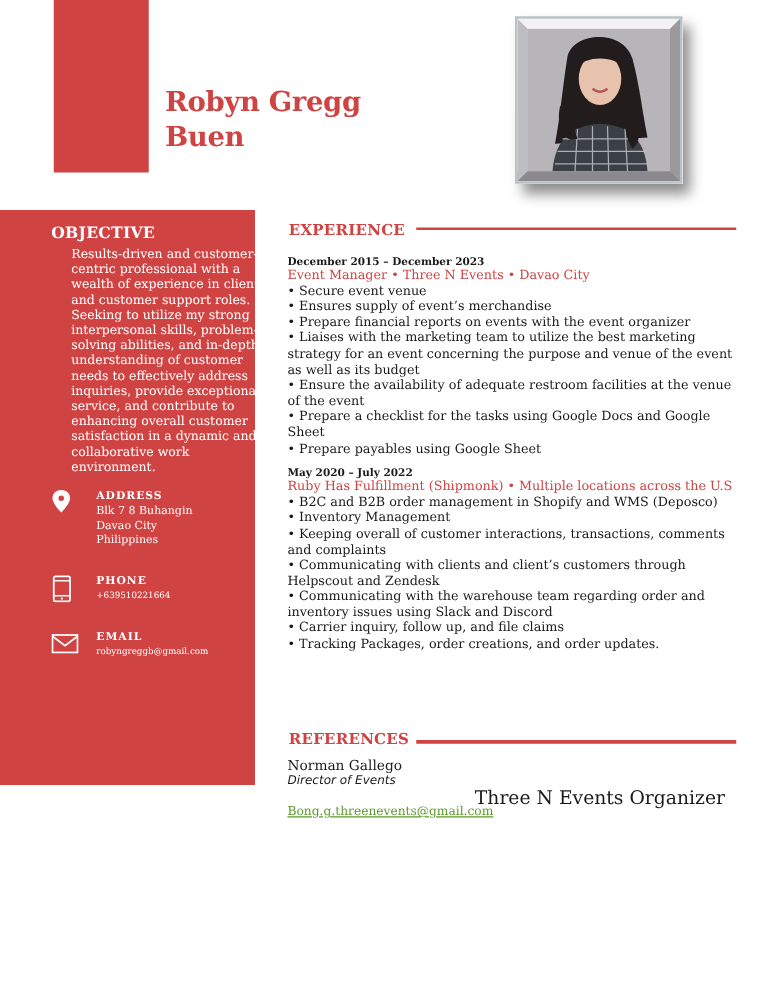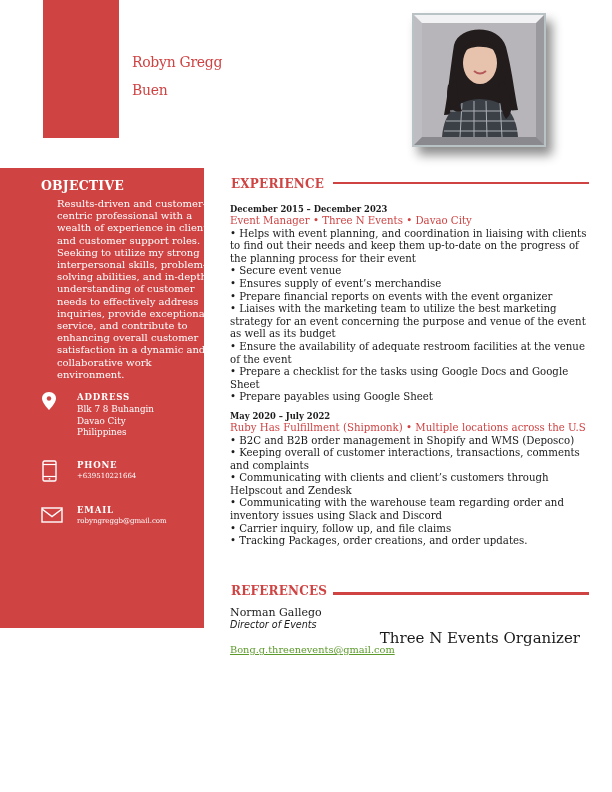--- a/index.html
+++ b/index.html
@@ -1,20 +1,20 @@
 <!DOCTYPE html>
 <html><head>
 <meta charset="utf-8">
 <style>
   html, body { margin:0; padding:0; }
   body { width:612px; height:792px; background:#ffffff; position:relative; overflow:hidden;
          font-family:"DejaVu Serif", "Liberation Serif", serif; color:#1a1a1a; }
   .accent-block { position:absolute; left:43px; top:0; width:76px; height:138px; background:#d04343; }
-  .name { position:absolute; left:132px; top:48px; color:#d04343; font-family:"DejaVu Serif", serif;
-          font-weight:normal; font-size:14px; line-height:28px; letter-spacing:-0.3px; }
+  .name { position:absolute; left:132px; top:68px; color:#d04343; font-family:"DejaVu Serif", serif;
+          font-weight:bold; font-size:22px; line-height:28px; letter-spacing:-0.3px; }
   .name div { white-space:nowrap; }
   .photo { position:absolute; left:412px; top:13px; width:134px; height:134px; box-sizing:border-box;
            border:2px solid #b9c2c4; box-shadow: 6px 8px 10px rgba(0,0,0,0.45);
            background: linear-gradient(180deg,#e6e6ea 0%,#c9c8cc 100%); overflow:hidden; }
   .photo .bevel { position:absolute; inset:0; border:8px solid; border-color:#f2f2f4 #9a9a9e #8a8a8e #bdbdc2; }
   .photo .face-bg { position:absolute; left:8px; top:8px; right:8px; bottom:8px; background:#b4b2b6; }
   .sidebar { position:absolute; left:0; top:168px; width:204px; height:460px; background:#d04343; color:#fff; }
   .side-h { position:absolute; left:41px; top:10px; font-weight:bold; font-size:12.5px; letter-spacing:0.2px; }
   .objective { position:absolute; left:57px; top:30px; width:152px; font-size:10px; line-height:12.2px; }
   .contact { position:absolute; left:41px; width:160px; }
@@ -108,35 +108,35 @@
 </div>
 
 <div class="sec-h" style="top:177px;">EXPERIENCE</div>
 <div class="rule" style="top:182px;height:1.5px;"></div>
 
 <div class="exp" style="top:204px;">
   <div class="job">
     <div class="date">December 2015 – December 2023</div>
     <div class="role">Event Manager • Three N Events • Davao City</div>
     <ul>
-      <li>• Helps with event planning, and coordination in liaising with clients to find out their needs and keep them up-to-date on the progress of the planning process for their event</li>
       <li>• Secure event venue</li>
       <li>• Ensures supply of event’s merchandise</li>
       <li>• Prepare financial reports on events with the event organizer</li>
       <li>• Liaises with the marketing team to utilize the best marketing strategy for an event concerning the purpose and venue of the event as well as its budget</li>
       <li>• Ensure the availability of adequate restroom facilities at the venue of the event</li>
       <li>• Prepare a checklist for the tasks using Google Docs and Google Sheet</li>
       <li>• Prepare payables using Google Sheet</li>
     </ul>
   </div>
   <div class="job" style="margin-top:7px;">
     <div class="date">May 2020 – July 2022</div>
     <div class="role">Ruby Has Fulfillment (Shipmonk)  • Multiple locations across the U.S</div>
     <ul>
       <li>• B2C and B2B order management in Shopify and WMS (Deposco)</li>
+      <li>• Inventory Management</li>
       <li>• Keeping overall of customer interactions, transactions, comments and complaints</li>
       <li>• Communicating with clients and client’s customers through Helpscout and Zendesk</li>
       <li>• Communicating with the warehouse team regarding order and inventory issues using Slack and Discord</li>
       <li>• Carrier inquiry, follow up, and file claims</li>
       <li>• Tracking Packages, order creations, and order updates.</li>
     </ul>
   </div>
 </div>
 
 <div class="sec-h" style="top:584px;">REFERENCES</div>

